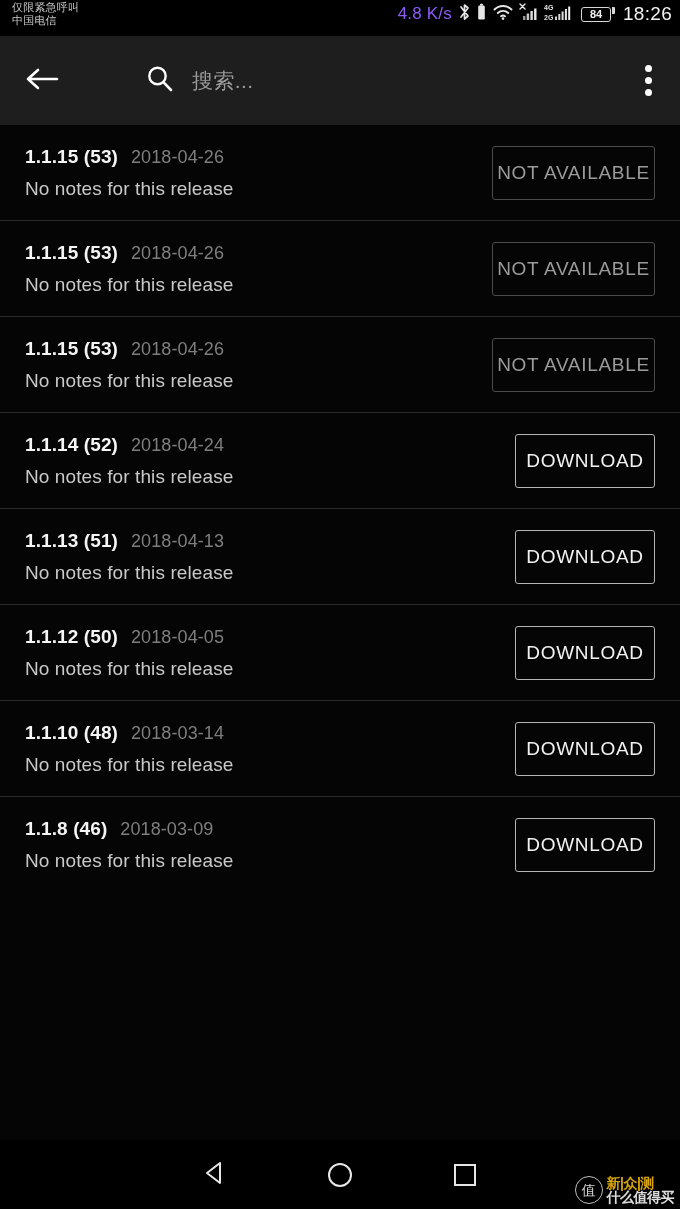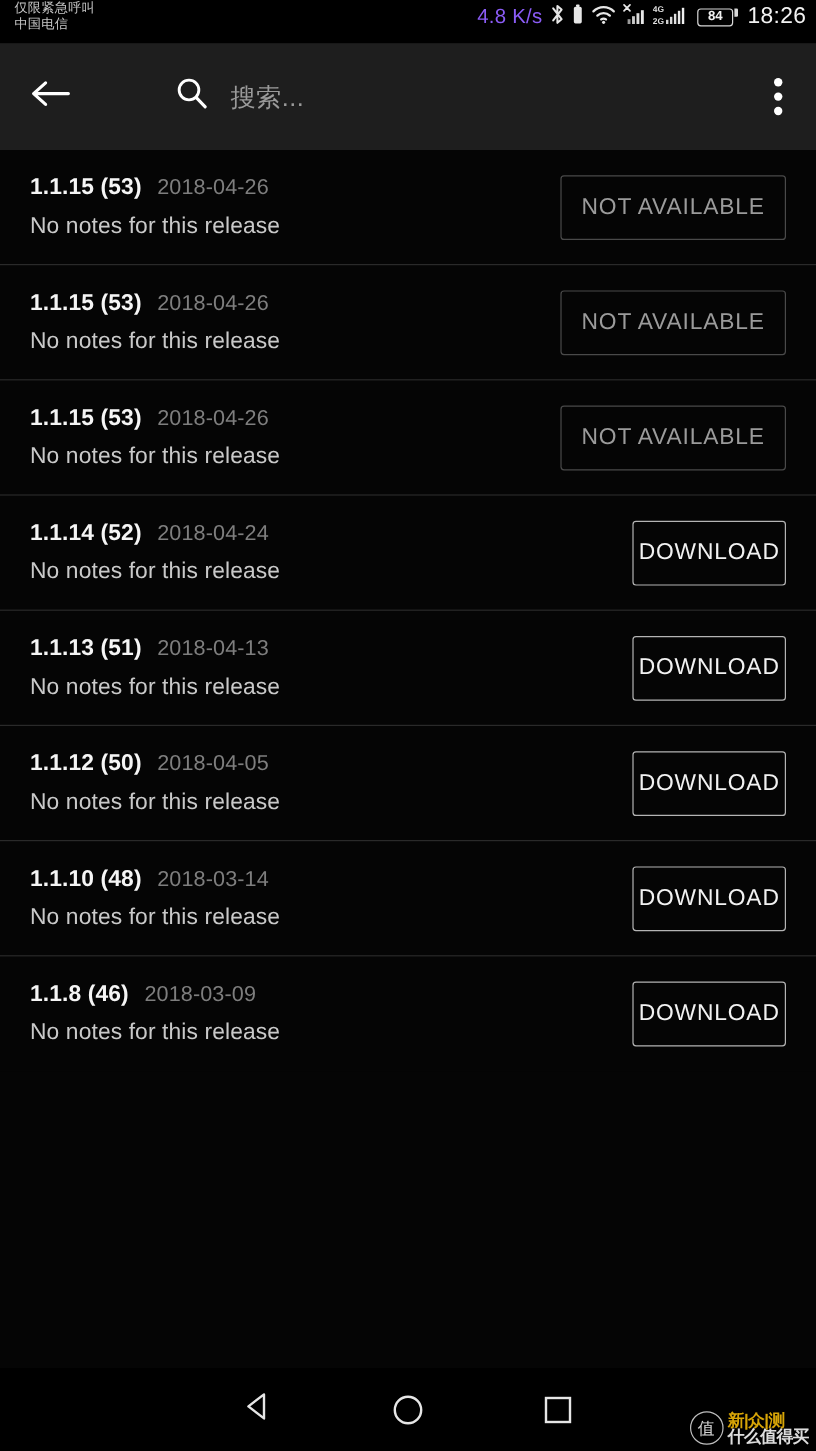--- a/index.html
+++ b/index.html
@@ -203,28 +203,28 @@
     align-items: center;
     justify-content: center;
     box-sizing: border-box;
     height: 54px;
     border-radius: 3px;
     background: transparent;
     cursor: pointer;
     white-space: nowrap;
   }
   .action-btn.enabled {
-    width: 128px;
+    width: 140px;
     border: 1.5px solid #b4b4b4;
     color: #f2f2f2;
     font-size: 19px;
     letter-spacing: .7px;
   }
   .action-btn.disabled {
-    width: 188px;
+    width: 163px;
     border: 1.5px solid #4a4a4a;
     color: #9b9b9b;
     font-size: 19px;
     letter-spacing: .7px;
   }
 
   
   .navbar {
     position: absolute;
     left: 0;

